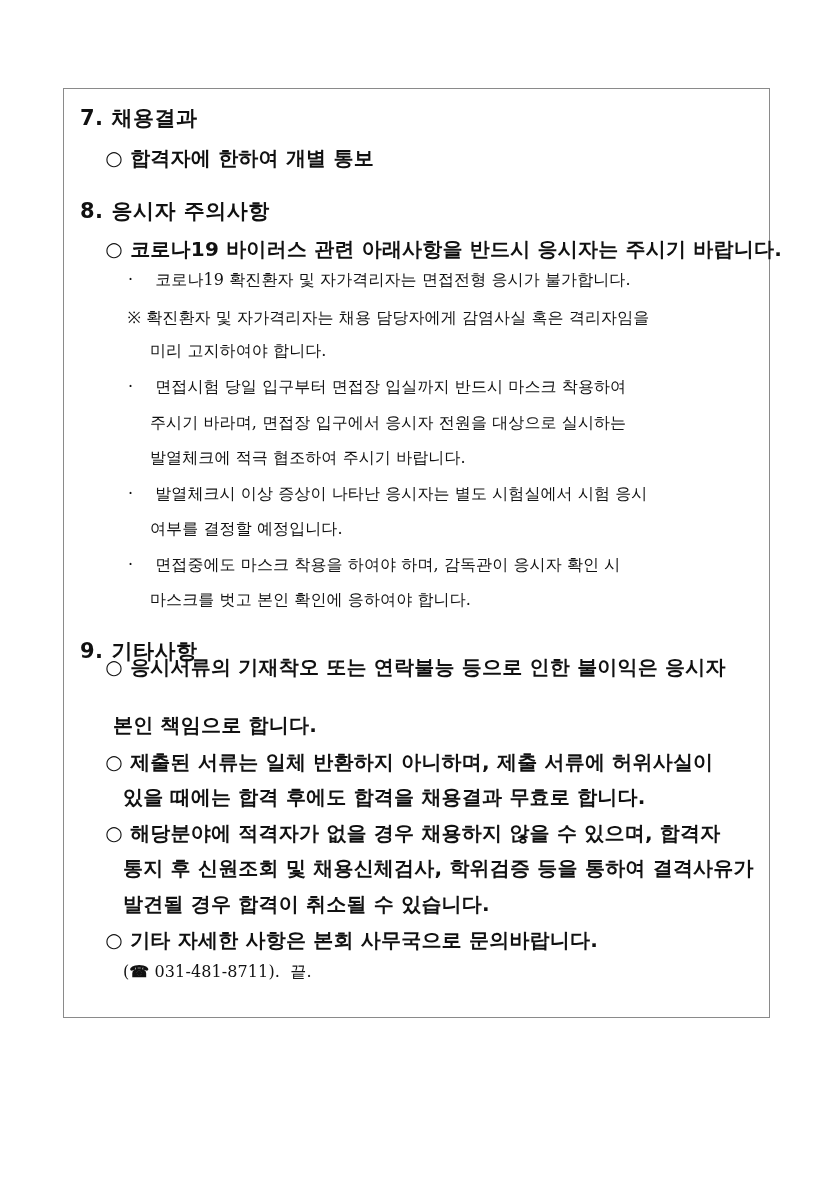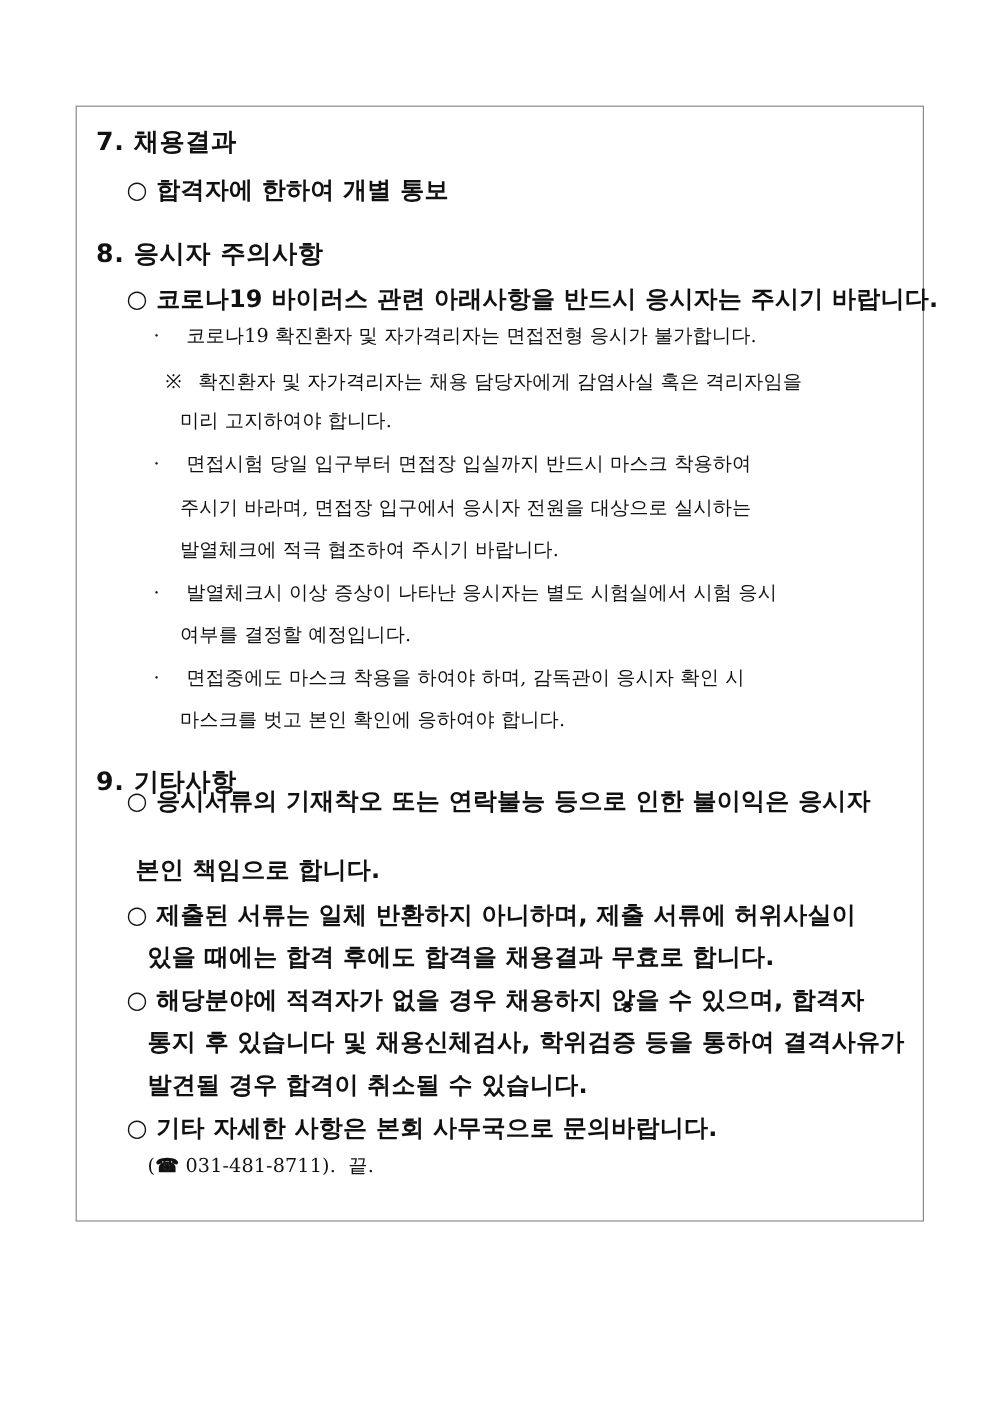--- a/index.html
+++ b/index.html
@@ -29,21 +29,21 @@
 <div class="line h" style="left:80px; top:197px;">8. 응시자 주의사항</div>
 <div class="line b" style="left:104px; top:236px;">
   <span class="circ">○</span>
   <span>코로나19 바이러스 관련 아래사항을 반드시 응시자는 주시기 바랍니다.</span>
 </div>
 
 <div class="line s" style="left:128px; top:270px;">
   <span class="mark">·</span>
   <span>코로나19 확진환자 및 자가격리자는 면접전형 응시가 불가합니다.</span>
 </div>
-<div class="line s" style="left:138px; top:306px;">
+<div class="line s" style="left:119px; top:306px;text-align:right;">
   <span class="mark">※</span>
   <span>확진환자 및 자가격리자는 채용 담당자에게 감염사실 혹은 격리자임을</span>
 </div>
 <div class="line s" style="left:150px; top:341px;">미리 고지하여야 합니다.</div>
 
 <div class="line s" style="left:128px; top:377px;">
   <span class="mark">·</span>
   <span>면접시험 당일 입구부터 면접장 입실까지 반드시 마스크 착용하여</span>
 </div>
 <div class="line s" style="left:150px; top:413px;">주시기 바라며, 면접장 입구에서 응시자 전원을 대상으로 실시하는</div>
@@ -72,21 +72,21 @@
 <div class="line b" style="left:104px; top:749px;">
   <span class="circ">○</span>
   <span>제출된 서류는 일체 반환하지 아니하며, 제출 서류에 허위사실이</span>
 </div>
 <div class="line b" style="left:123px; top:784px;">있을 때에는 합격 후에도 합격을 채용결과 무효로 합니다.</div>
 
 <div class="line b" style="left:104px; top:820px;">
   <span class="circ">○</span>
   <span>해당분야에 적격자가 없을 경우 채용하지 않을 수 있으며, 합격자</span>
 </div>
-<div class="line b" style="left:123px; top:855px;">통지 후 있습니다 및 채용신체검사, 학위검증 등을 통하여 결격사유가</div>
+<div class="line b" style="left:123px; top:855px;">통지 후 신원조회 및 채용신체검사, 학위검증 등을 통하여 결격사유가</div>
 <div class="line b" style="left:123px; top:891px;">발견될 경우 합격이 취소될 수 있습니다.</div>
 
 <div class="line b" style="left:104px; top:927px;">
   <span class="circ">○</span>
   <span>기타 자세한 사항은 본회 사무국으로 문의바랍니다.</span>
 </div>
 <div class="line s" style="left:123px; top:962px;">
   <span>(</span><span style="font-weight:bold;">☎</span>
   <span>031-481-8711</span><span>).</span>
   &nbsp;<span>끝.</span>

